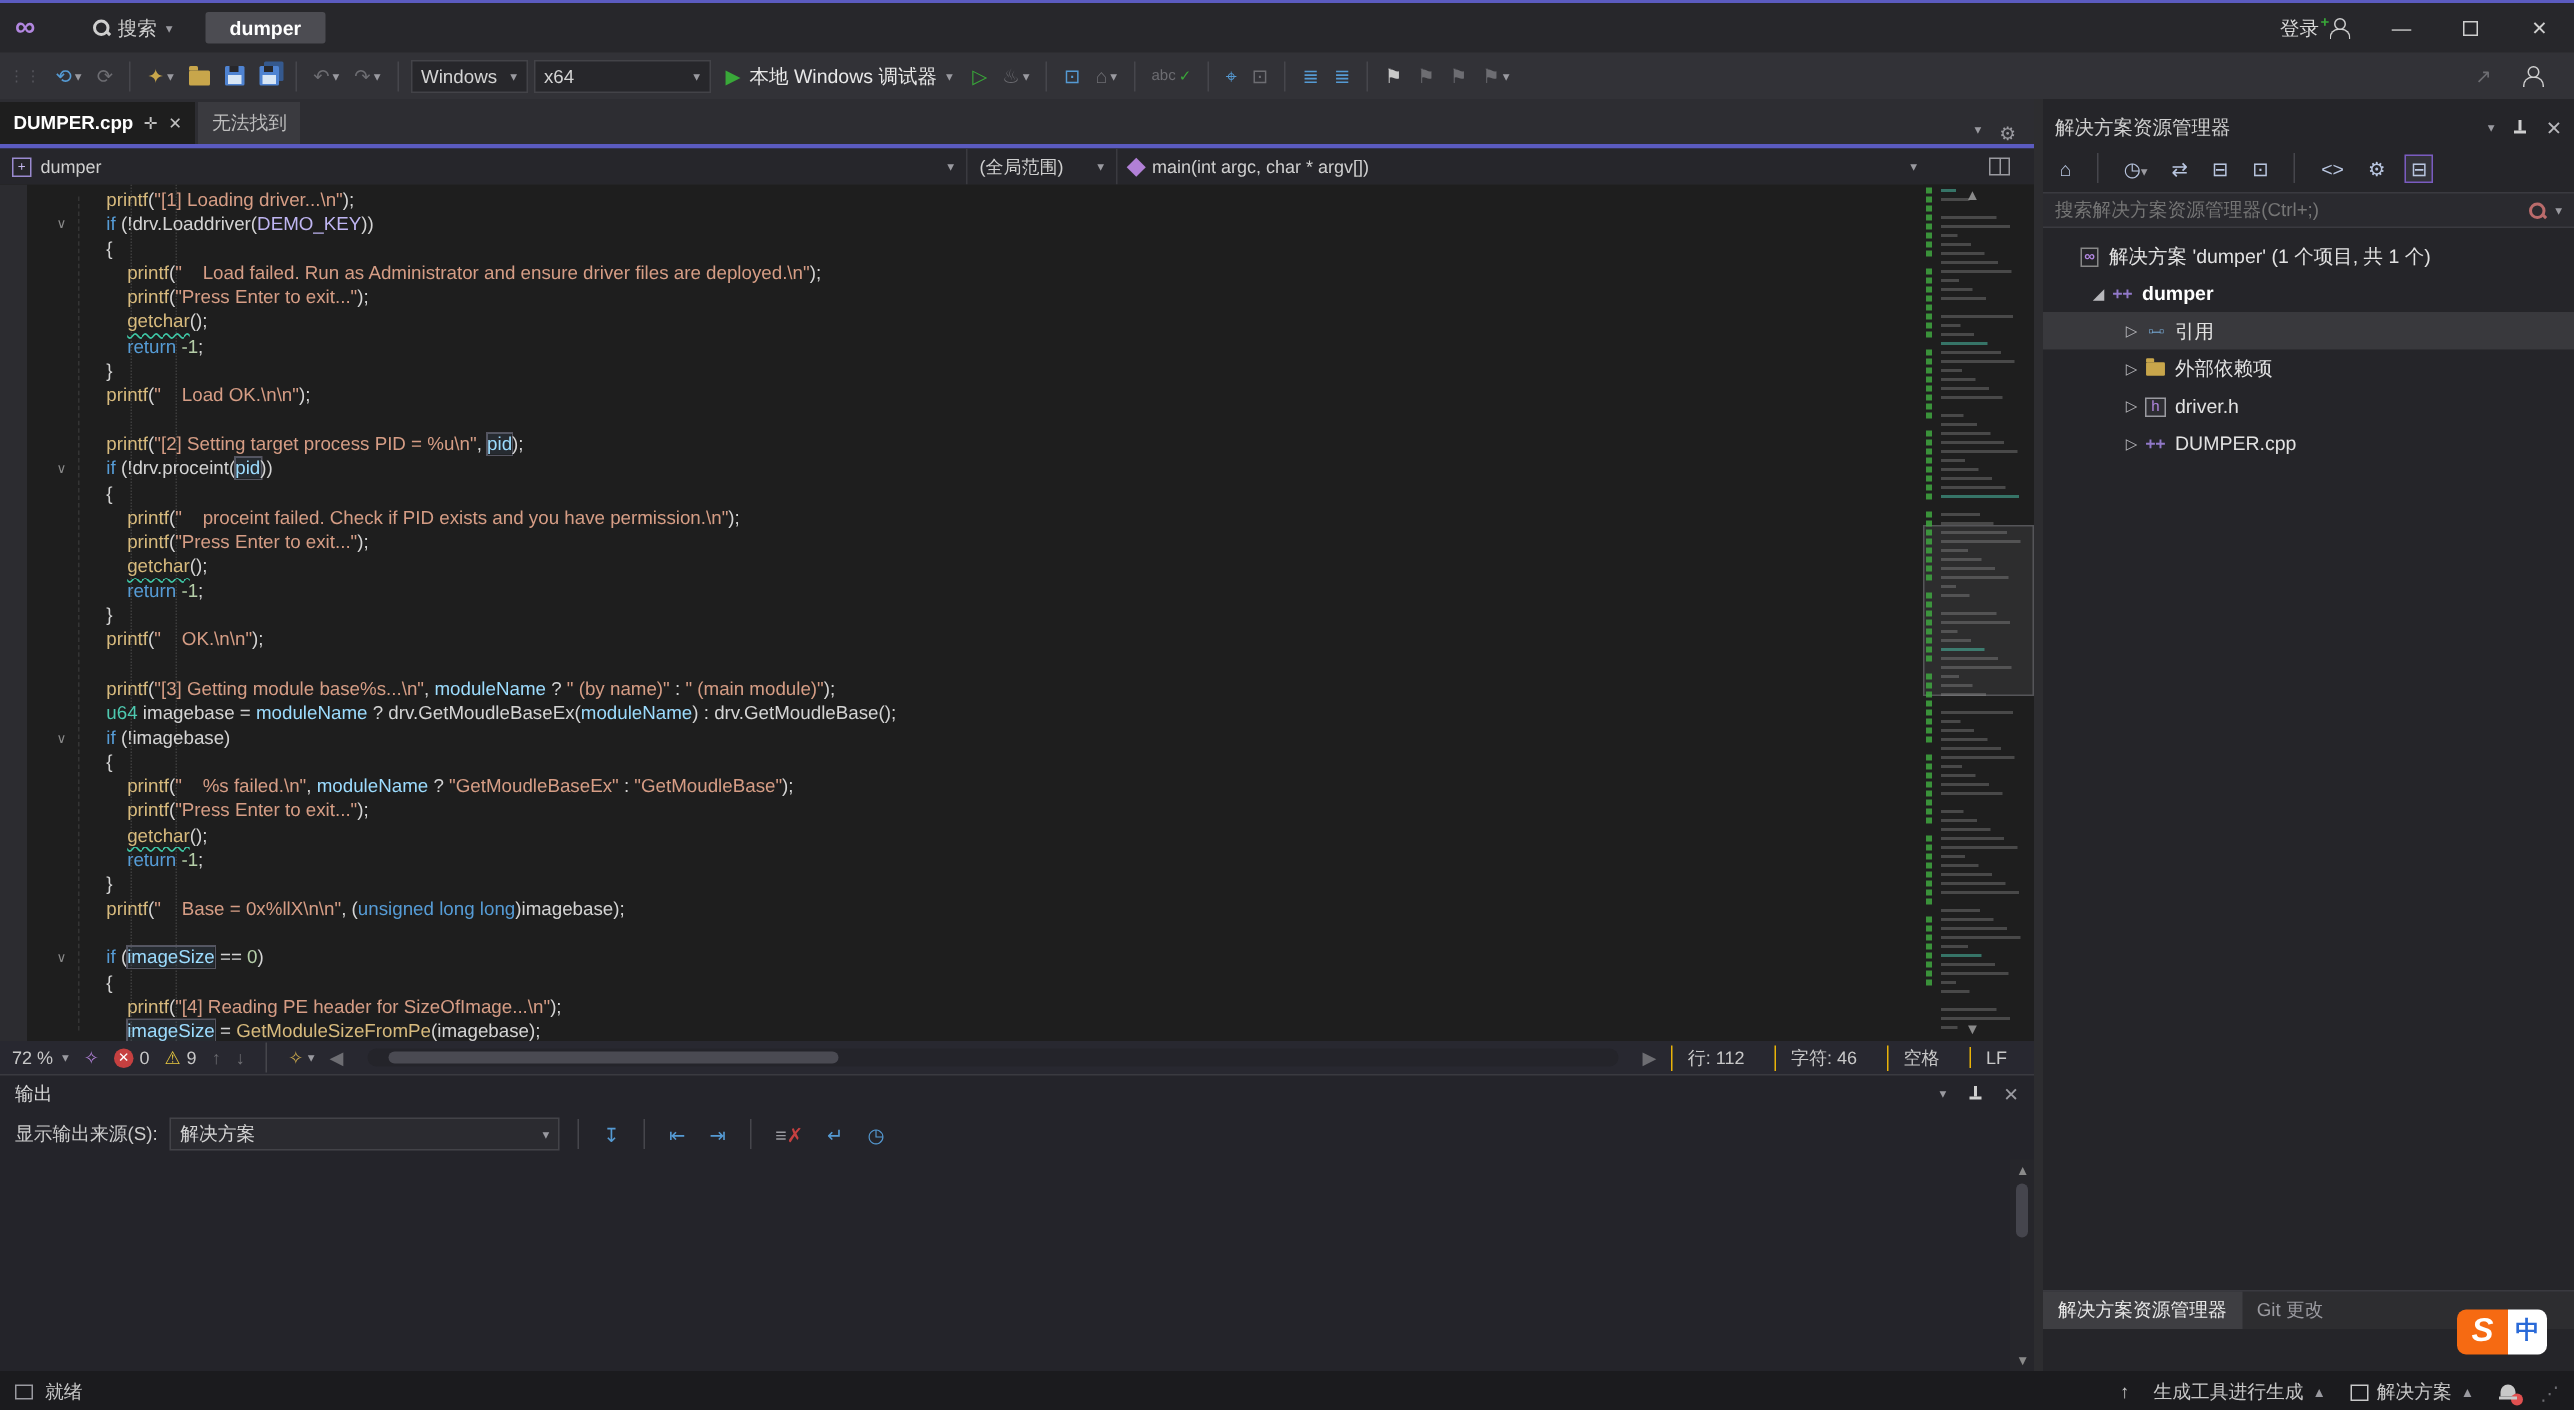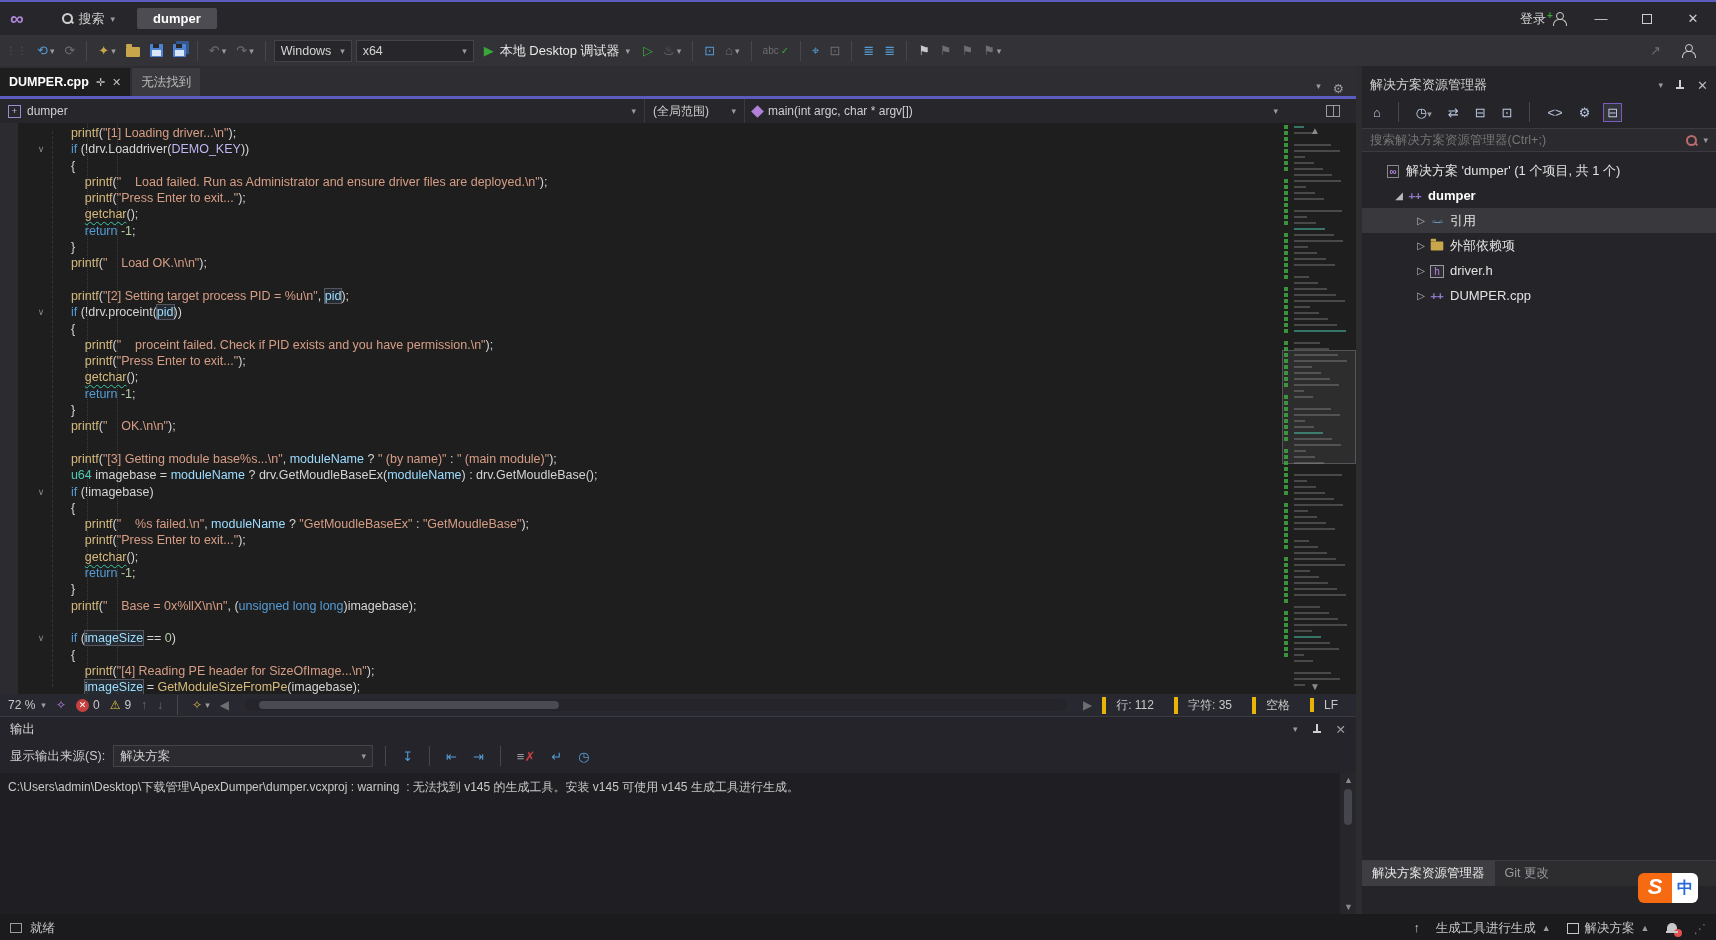--- a/index.html
+++ b/index.html
@@ -84,21 +84,21 @@
   .mm-bar{position:absolute;height:2px;background:#9a9a9a;opacity:.35;}
   .mm-green{position:absolute;left:2px;width:4px;height:4px;background:#3fa73f;opacity:.85;}
   .mm-arrow{position:absolute;left:28px;color:#8a8a8a;font-size:10px;}
 
   
   #estatus{position:absolute;left:0;top:628px;width:1356px;height:22px;background:#282830;display:flex;align-items:center;font-size:12px;color:#c8c8c8;gap:10px;padding:0 8px;}
   .err-dot{width:13px;height:13px;border-radius:50%;background:#c64040;color:#fff;font-size:9px;line-height:13px;text-align:center;display:inline-block;}
   .warn{color:#e8c840;font-size:12px;}
   #hscroll{flex:1;height:12px;background:#24242a;border-radius:6px;position:relative;margin:0 6px;}
   #hscroll .thumb{position:absolute;left:14px;top:2px;width:300px;height:8px;background:#4a4a52;border-radius:4px;}
-  .es-seg{padding:0 10px;border-left:4px solid #eab308;}
+  .es-seg{padding:0 10px;border-left:1px solid #eab308;}
 
   
   #output{position:absolute;left:0;top:650px;width:1356px;height:198px;background:#24242a;border-top:1px solid #3a3a40;}
   #out-header{height:24px;display:flex;align-items:center;padding:0 10px;font-size:12.5px;color:#d8d8d8;}
   #out-header .hicons{margin-left:auto;display:flex;gap:14px;color:#9a9aa0;align-items:center;}
   #out-toolbar{height:30px;display:flex;align-items:center;gap:8px;padding:0 10px;font-size:12.5px;}
   #out-src-combo{width:260px;height:22px;background:#2b2b30;border:1px solid #434348;display:flex;align-items:center;justify-content:space-between;padding:0 6px;color:#d4d4d4;}
   .oi{font-size:13px;color:#559ad3;padding:1px 4px;}
   #out-content{position:absolute;left:0;top:56px;right:16px;bottom:0;background:#1f1f23;font-family:"DejaVu Sans Mono",monospace;font-size:12px;color:#c8c8c8;padding:6px 8px;white-space:pre;}
   #out-vscroll{position:absolute;right:0;top:56px;width:16px;bottom:0;background:#26262b;color:#8a8a8a;font-size:9px;text-align:center;}
@@ -212,21 +212,21 @@
     <span class="combo" style="width:78px">
         <span>Windows</span>
         <span class="caret">▾</span>
       </span>
     <span class="combo" style="width:118px">
         <span>x64</span>
         <span class="caret">▾</span>
       </span>
     <span id="run-btn" class="tb-btn">
       <span class="g green">▶</span>
-      <span>本地 Desktop 调试器</span>
+      <span>本地 Windows 调试器</span>
       <span class="caret">▾</span>
     </span>
     <span class="tb-btn">
         <span class="g green">▷</span>
       </span>
     <span class="tb-btn">
         <span class="g dim">♨</span>
         <span class="caret">▾</span>
       </span>
     <span class="tb-sep"></span>
@@ -518,21 +518,21 @@
       <span style="display:flex;gap:3px;align-items:center;">
           <span class="g gold">✧</span>
           <span class="caret">▾</span>
         </span>
       <span class="g dim">◀</span>
       <div id="hscroll">
           <div class="thumb"></div>
         </div>
       <span class="g dim">▶</span>
       <span class="es-seg">行: 112</span>
-      <span class="es-seg">字符: 35</span>
+      <span class="es-seg">字符: 46</span>
       <span class="es-seg">空格</span>
       <span class="es-seg">LF</span>
     </div>
 
     <div id="output">
       <div id="out-header">
         <span>输出</span>
         <span class="hicons">
           <span class="caret">▾</span>
           <span class="pin-i"></span>
@@ -548,21 +548,20 @@
         <span class="tb-sep"></span>
         <span class="oi dim">↧</span>
         <span class="tb-sep"></span>
         <span class="oi">⇤</span>
         <span class="oi">⇥</span>
         <span class="tb-sep"></span>
         <span class="oi"><span style="color:#9a9aa0">≡</span><span style="color:#c64040">✗</span></span>
         <span class="oi">↵</span>
         <span class="oi dim">◷</span>
       </div>
-      <div id="out-content"><span>C:\Users\admin\Desktop\下载管理\ApexDumper\dumper.vcxproj : warning  : 无法找到 v145 的生成工具。安装 v145 可使用 v145 生成工具进行生成。</span></div>
       <div id="out-vscroll">
         <span class="abs" style="top:2px;left:4px">▲</span>
         <div class="vthumb"></div>
         <span class="abs" style="bottom:2px;left:4px">▼</span>
       </div>
     </div>
   </div>
 
   <div id="splitter"></div>
 

